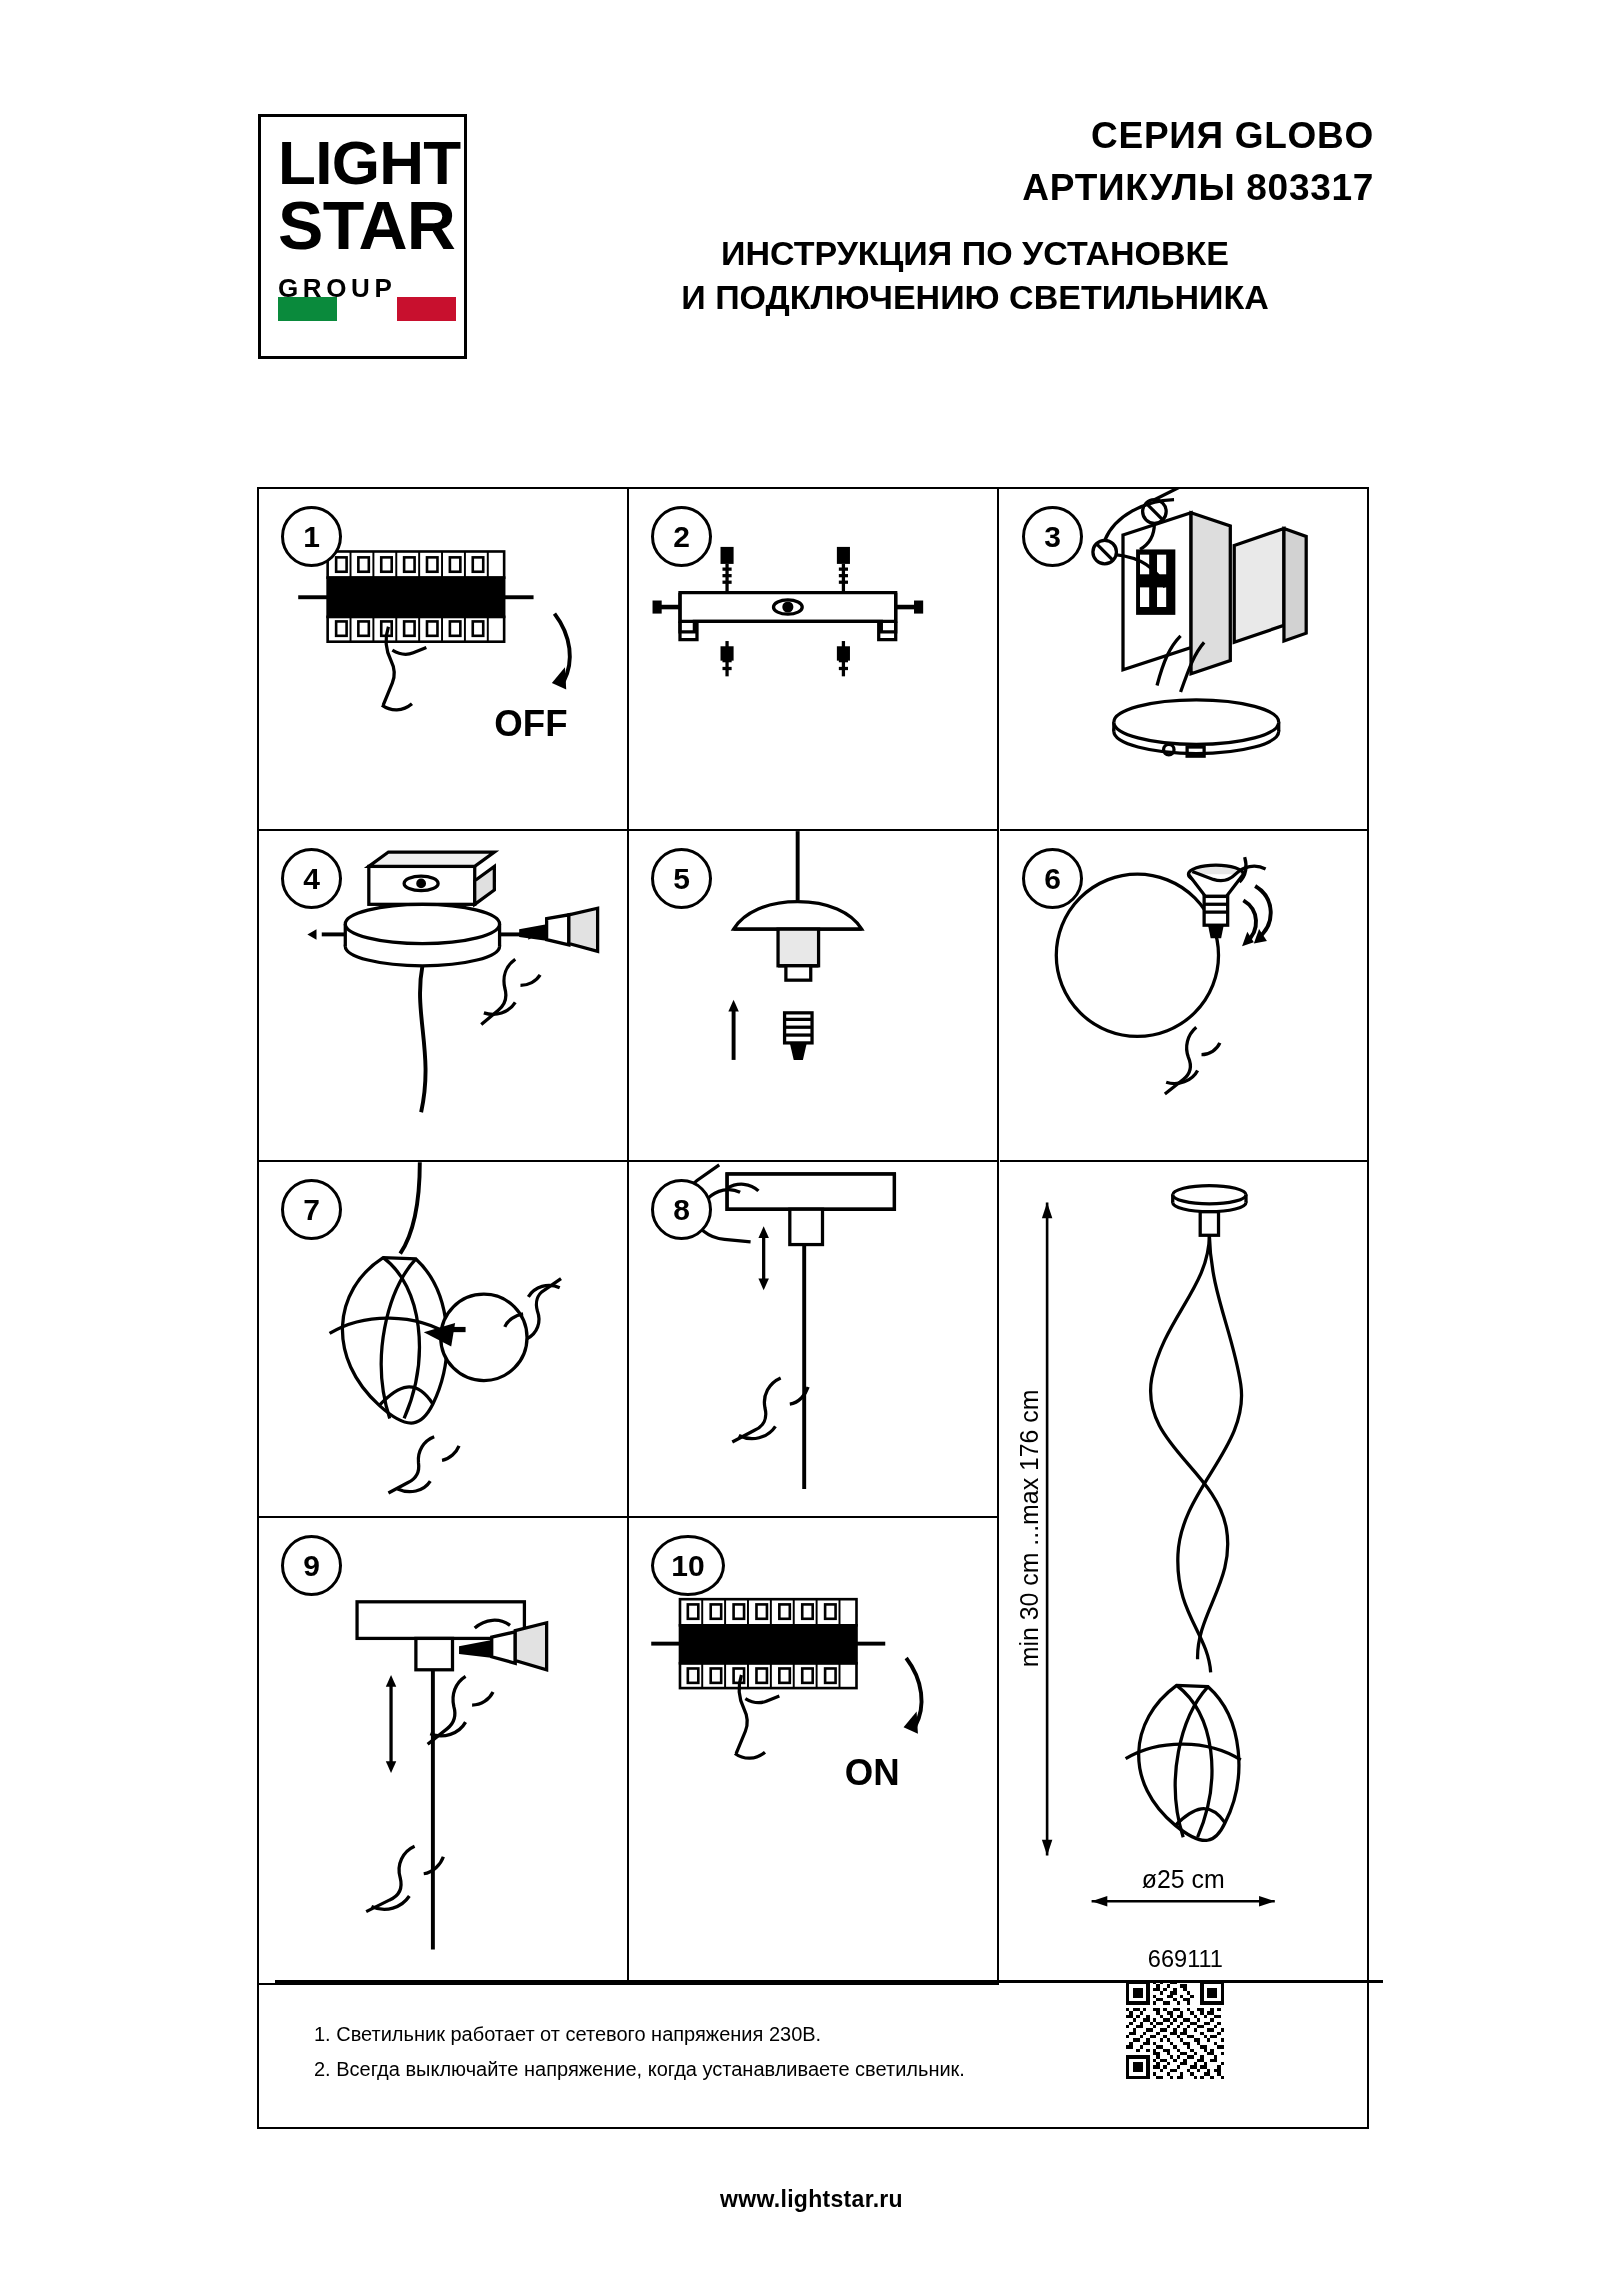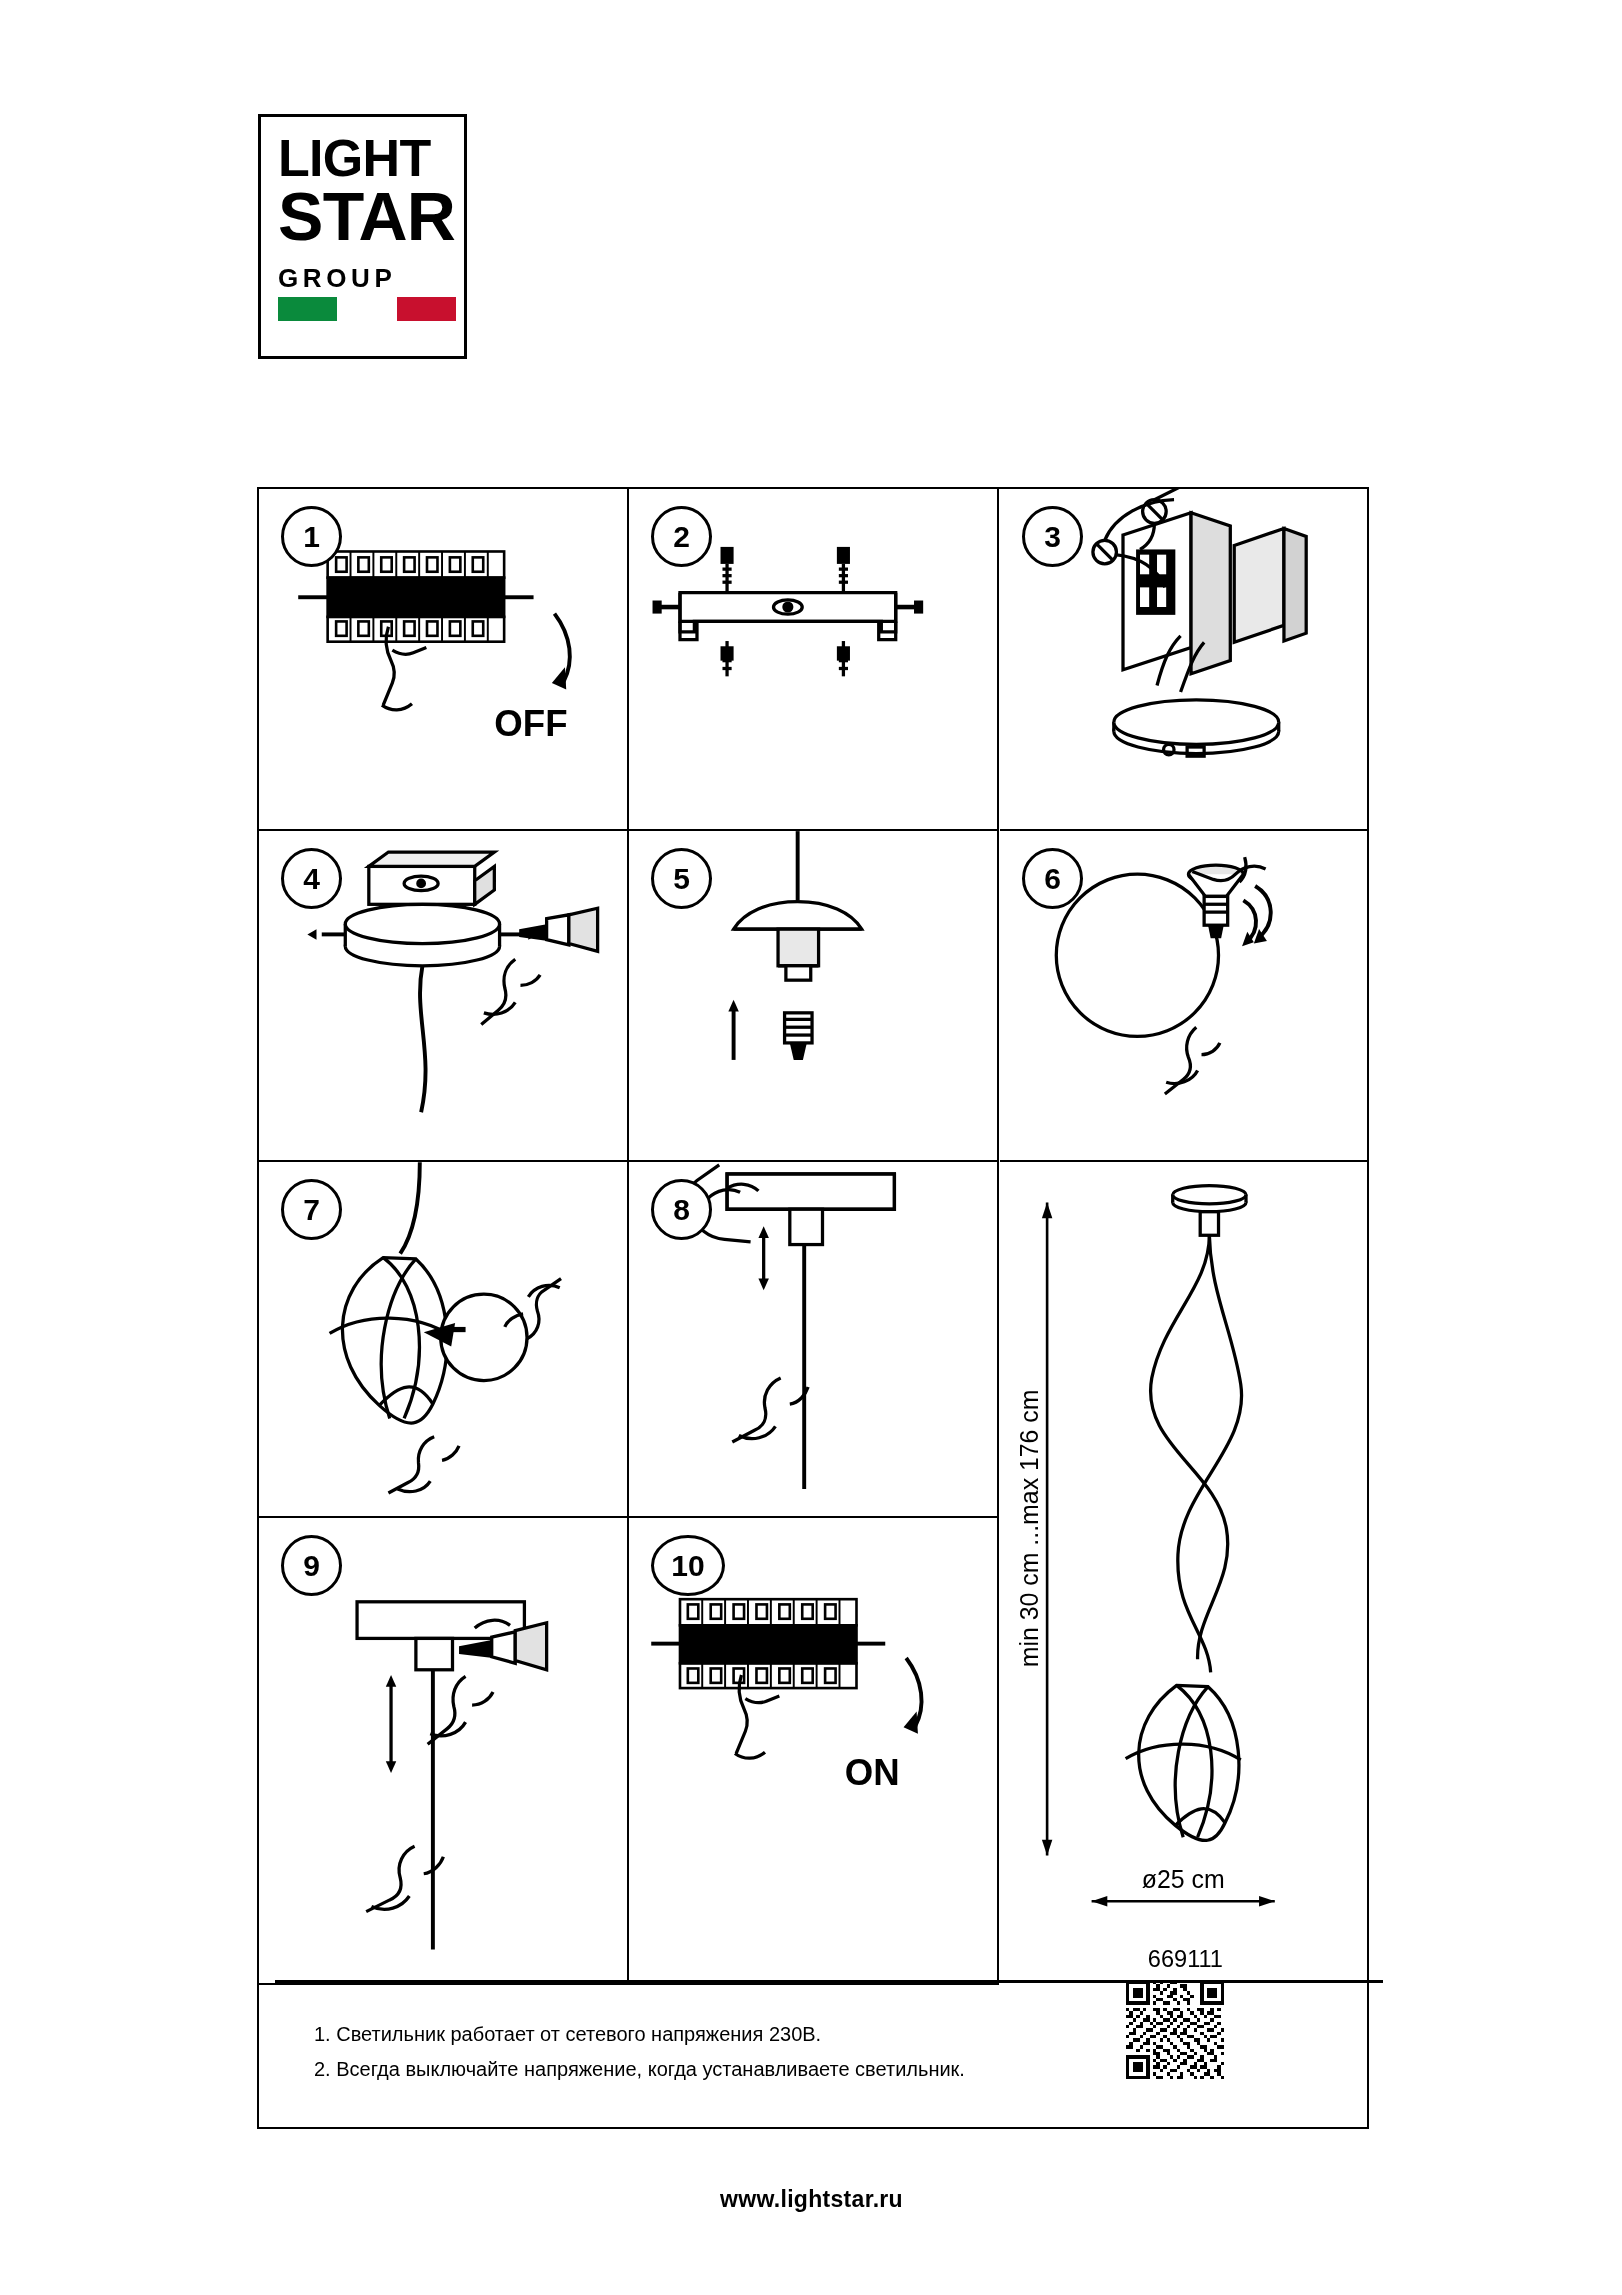--- a/index.html
+++ b/index.html
@@ -2,21 +2,21 @@
 <html style="font-size:10.5px"><head>
 <meta charset="utf-8">
 <style>
   html,body{margin:0;padding:0;background:#ffffff;}
   body{width:1623px;height:2295px;font-family:"Liberation Sans",sans-serif;color:#000;position:relative;}
 
   
   .header{position:absolute;left:0;top:98px;width:1623px;height:301px;}
   .logo-box{position:absolute;left:258px;top:16.4px;width:209px;height:245px;border:3.3px solid #000;box-sizing:border-box;background:#fff;}
   .logo-text{position:absolute;left:17px;top:15.7px;width:177px;font-weight:bold;line-height:0.97;letter-spacing:-0.7px;}
-  .logo-l1{font-size:52px;}
+  .logo-l1{font-size:62px;text-align:center;}
   .logo-l2{font-size:68px;}
   .logo-l3{font-size:26px;letter-spacing:4.6px;margin-top:17px;}
   .flag{position:absolute;left:17px;top:180px;width:178px;height:23.6px;display:flex;}
   .flag i{display:block;height:100%;flex:1 1 auto;}
   .flag .g{background:#0a8a3c;}
   .flag .w{background:#ffffff;}
   .flag .r{background:#c8102e;}
 
   .head-right{position:absolute;left:497px;top:16.4px;width:877px;text-align:right;}
   .series{font-size:37px;font-weight:bold;letter-spacing:0.7px;line-height:1.18;}
@@ -51,20 +51,26 @@
       <div class="logo-l2">STAR</div>
       <div class="logo-l3">GROUP</div>
     </div>
     <div class="flag">
       <i class="g"></i>
         <i class="w"></i>
         <i class="r"></i>
     </div>
   </div>
 
+  <div class="head-right">
+    <div class="series">СЕРИЯ GLOBO</div>
+    <div class="arts">АРТИКУЛЫ 803317</div>
+    <div class="title">ИНСТРУКЦИЯ ПО УСТАНОВКЕ</div>
+    <div class="title" style="margin-top:2.6px">И ПОДКЛЮЧЕНИЮ СВЕТИЛЬНИКА</div>
+  </div>
 </div>
 
 <div class="frame">
 
   <div class="cell" style="left:0;top:0;width:370px;height:342px;">
     <div class="badge">1</div>
     <svg width="370" height="342" viewBox="0 0 566 522">
       <g stroke="#000" fill="none" stroke-width="4">
         <rect x="105" y="95" width="270" height="40"></rect>
         <rect x="105" y="135" width="270" height="60" fill="#000"></rect>

